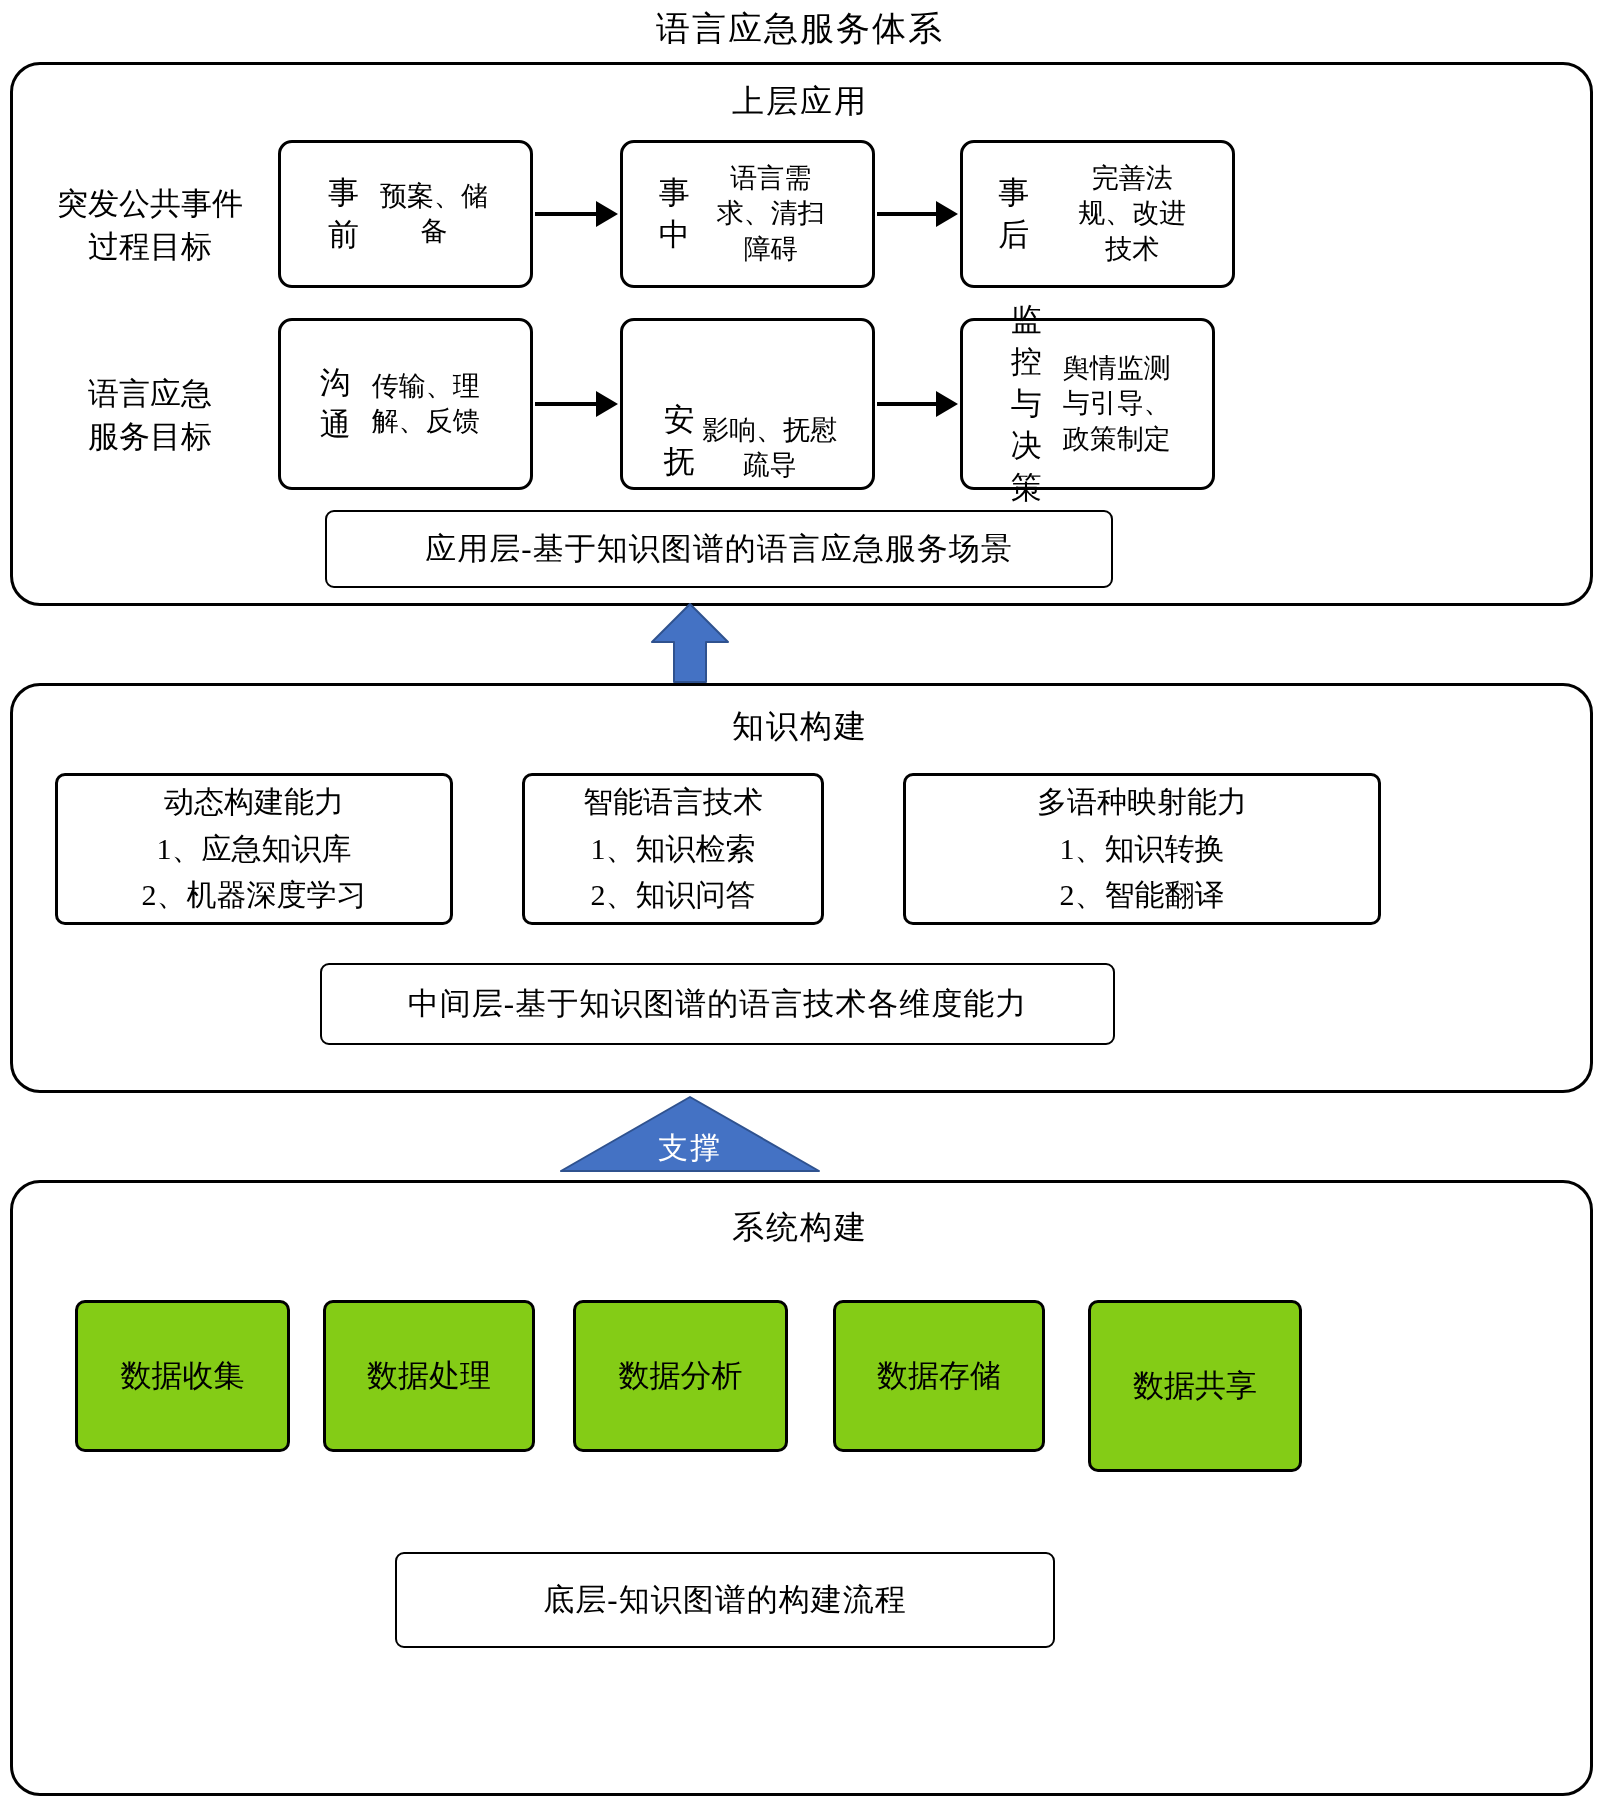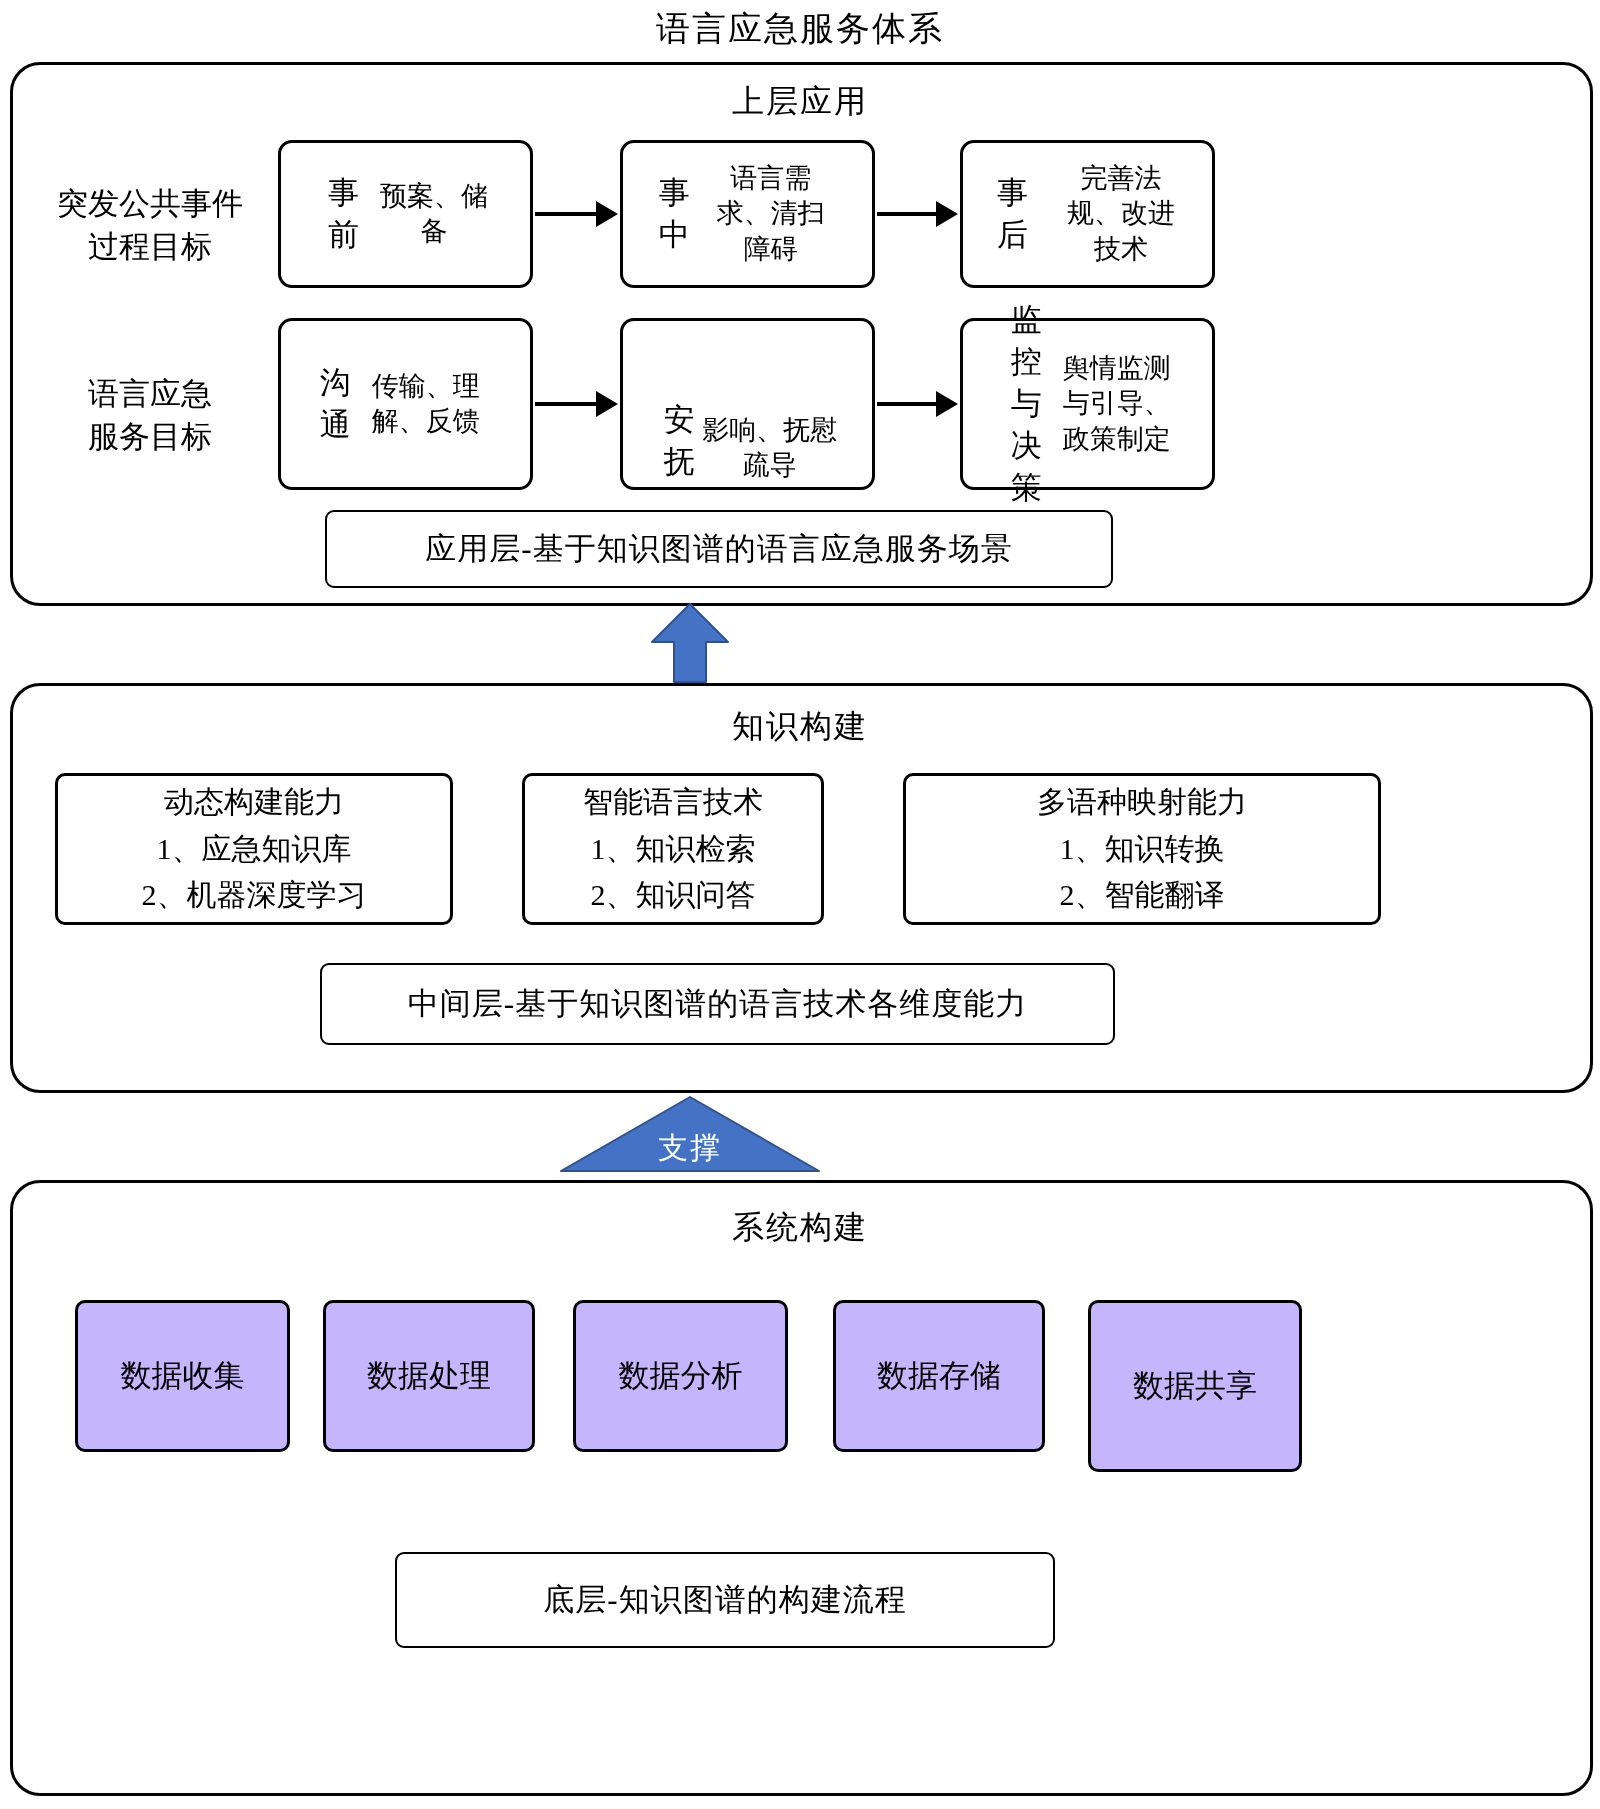--- a/index.html
+++ b/index.html
@@ -20,21 +20,21 @@
   .h-arrow .head{position:absolute;right:0;top:0;width:0;height:0;
     border-left:22px solid #000;border-top:13px solid transparent;border-bottom:13px solid transparent;}
   .footer-box{position:absolute;border:2.5px solid #000;border-radius:9px;box-sizing:border-box;
     display:flex;justify-content:center;align-items:center;text-align:center;
     font-size:31px;letter-spacing:1px;background:#fff;}
   .cap-box{position:absolute;border:3px solid #000;border-radius:10px;box-sizing:border-box;
     display:flex;flex-direction:column;justify-content:center;align-items:center;
     text-align:center;font-size:30px;line-height:1.55;background:#fff;}
   .data-box{position:absolute;border:3px solid #000;border-radius:10px;box-sizing:border-box;
     display:flex;justify-content:center;align-items:center;text-align:center;
-    font-size:31px;background:#c4b5fd;}
+    font-size:31px;background:#84cc16;}
   .shape{position:absolute;}
   .shape polygon{stroke:#2F528F;stroke-width:2;stroke-linejoin:round;}
   .support-label{position:absolute;text-align:center;color:#ffffff;font-size:30px;letter-spacing:2px;}
 </style>
 </head>
 <body>
 
 <div class="canvas">
 
   <div class="main-title">语言应急服务体系</div>
@@ -56,21 +56,21 @@
     <div class="head"></div>
   </div>
   <div class="flow-box" style="left:620px;top:140px;width:255px;height:148px;gap:12px;">
     <div class="flow-title">事中</div>
     <div class="flow-desc">语言需求、清扫障碍</div>
   </div>
   <div class="h-arrow" style="left:877px;top:201px;width:81px;">
     <div class="shaft"></div>
     <div class="head"></div>
   </div>
-  <div class="flow-box" style="left:960px;top:140px;width:255px;height:148px;gap:36px;">
+  <div class="flow-box" style="left:960px;top:140px;width:275px;height:148px;gap:36px;">
     <div class="flow-title">事后</div>
     <div class="flow-desc">完善法规、改进技术</div>
   </div>
 
   <div class="side-label" style="left:25px;top:372px;width:250px;">
     <div>语言应急</div>
     <div>服务目标</div>
   </div>
 
   <div class="flow-box" style="left:278px;top:318px;width:255px;height:172px;">

